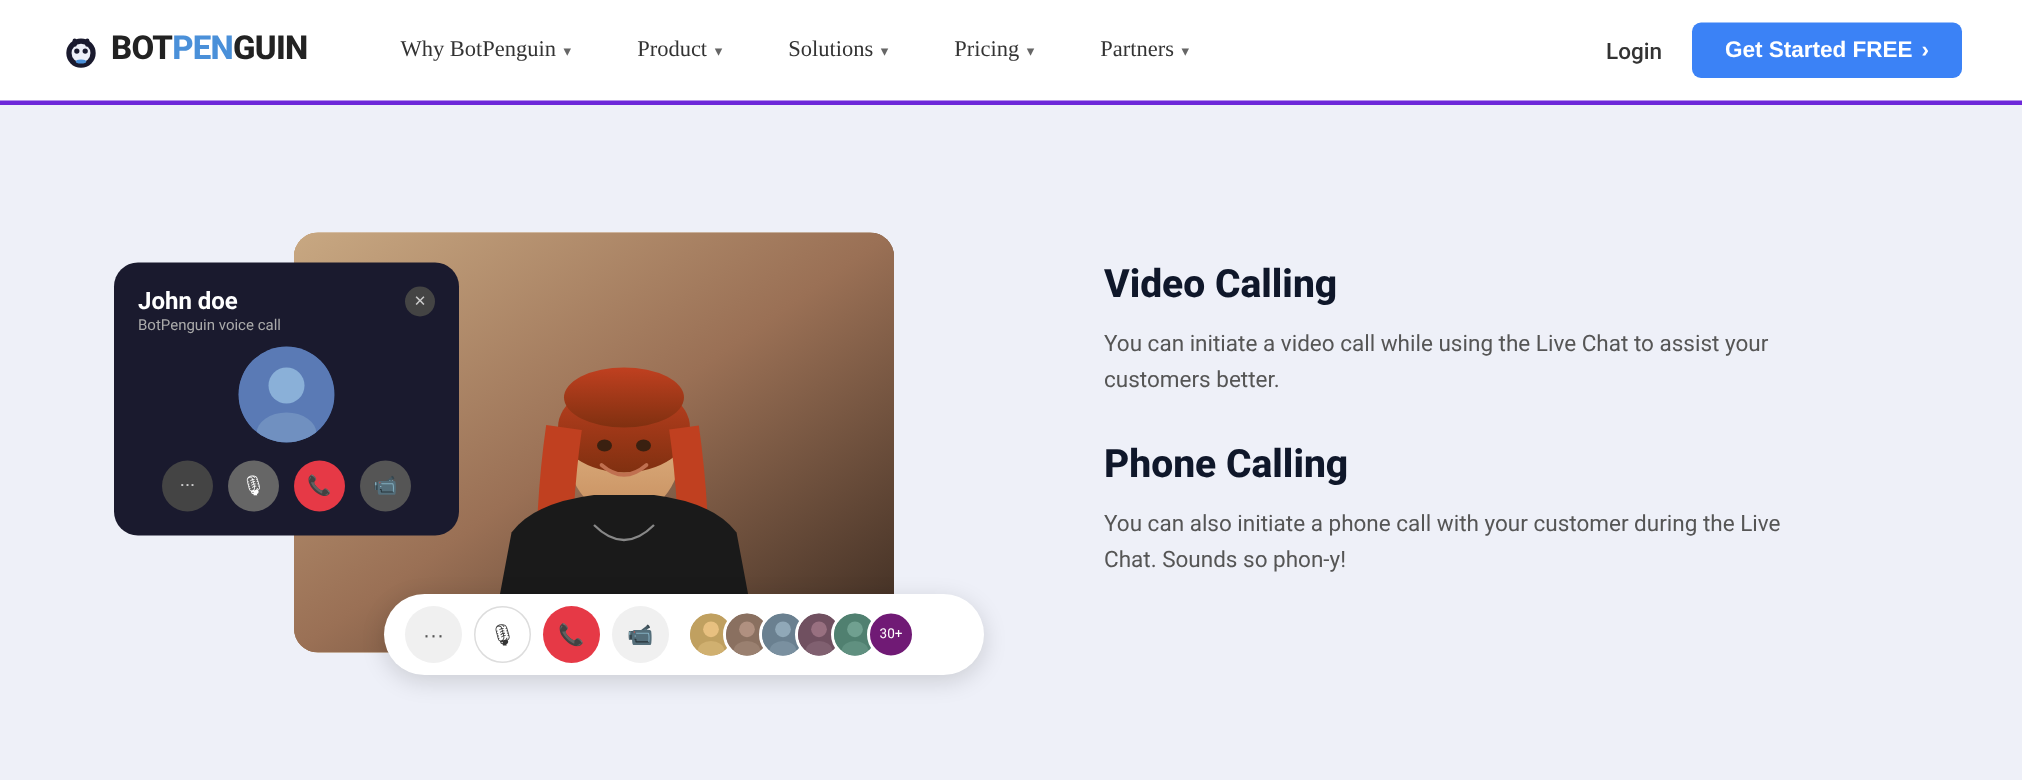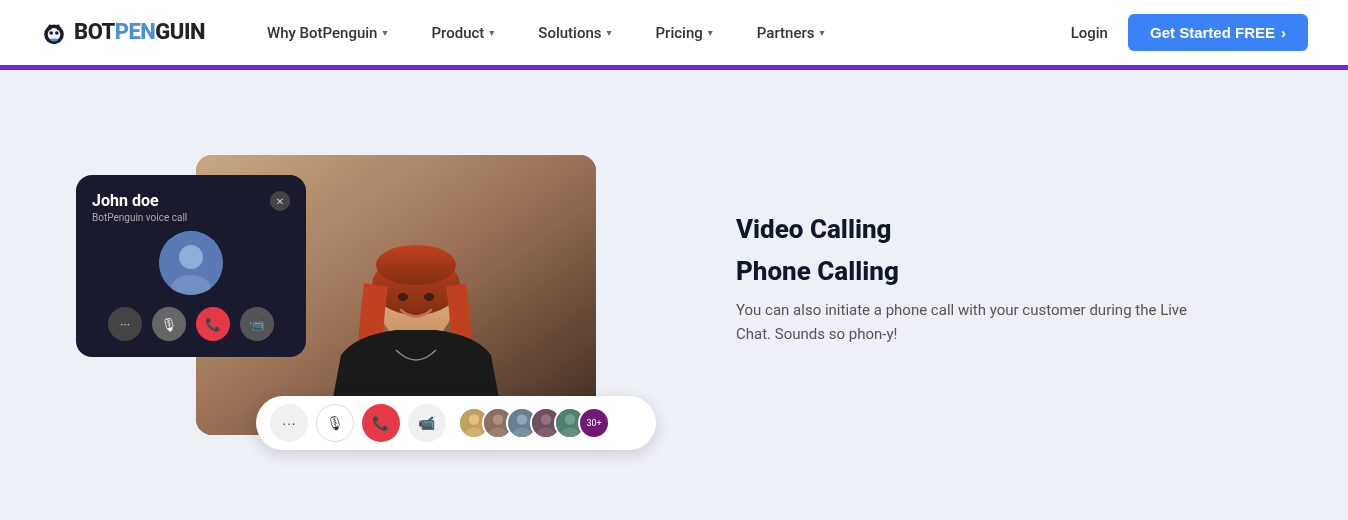--- a/index.html
+++ b/index.html
@@ -5,21 +5,21 @@
     * { margin: 0; padding: 0; box-sizing: border-box; }
     body { font-family: -apple-system, BlinkMacSystemFont, 'Segoe UI', Roboto, sans-serif; background: #eef0f8; width: 1348px; }
 
     
     .navbar {
       background: #fff;
       display: flex;
       align-items: center;
       padding: 0 40px;
       height: 70px;
-      border-bottom: 5px solid #6d28d9;
+      border-bottom: 3px solid #6d28d9;
     }
     .logo {
       display: flex;
       align-items: center;
       margin-right: 40px;
     }
     .logo-text {
       font-size: 22px;
       font-weight: 800;
       line-height: 1.1;
@@ -31,20 +31,21 @@
     .logo-icon {
       width: 28px;
       height: 28px;
       margin-right: 6px;
     }
     .nav-links {
       display: flex;
       align-items: center;
       gap: 0;
       flex: 1;
+      font-family: Liberation Serif, serif;
     }
     .nav-item {
       display: flex;
       align-items: center;
       gap: 5px;
       padding: 0 22px;
       height: 70px;
       cursor: pointer;
       font-size: 15px;
       color: #333;
@@ -467,18 +468,19 @@
             <ellipse cx="16" cy="28" rx="10" ry="7" fill="#609080"></ellipse>
           </svg>
         </div>
         <div class="avatar-count">30+</div>
       </div>
     </div>
   </div>
 
   <div class="right-content">
     <h2 class="feature-title">Video Calling</h2>
+    <p class="feature-desc">You can initiate a video call while using the Live Chat to assist your customers better.</p>
 
     <h2 class="feature-title">Phone Calling</h2>
     <p class="feature-desc">You can also initiate a phone call with your customer during the Live Chat. Sounds so phon-y!</p>
   </div>
 
 </div>
 
 </body></html>

